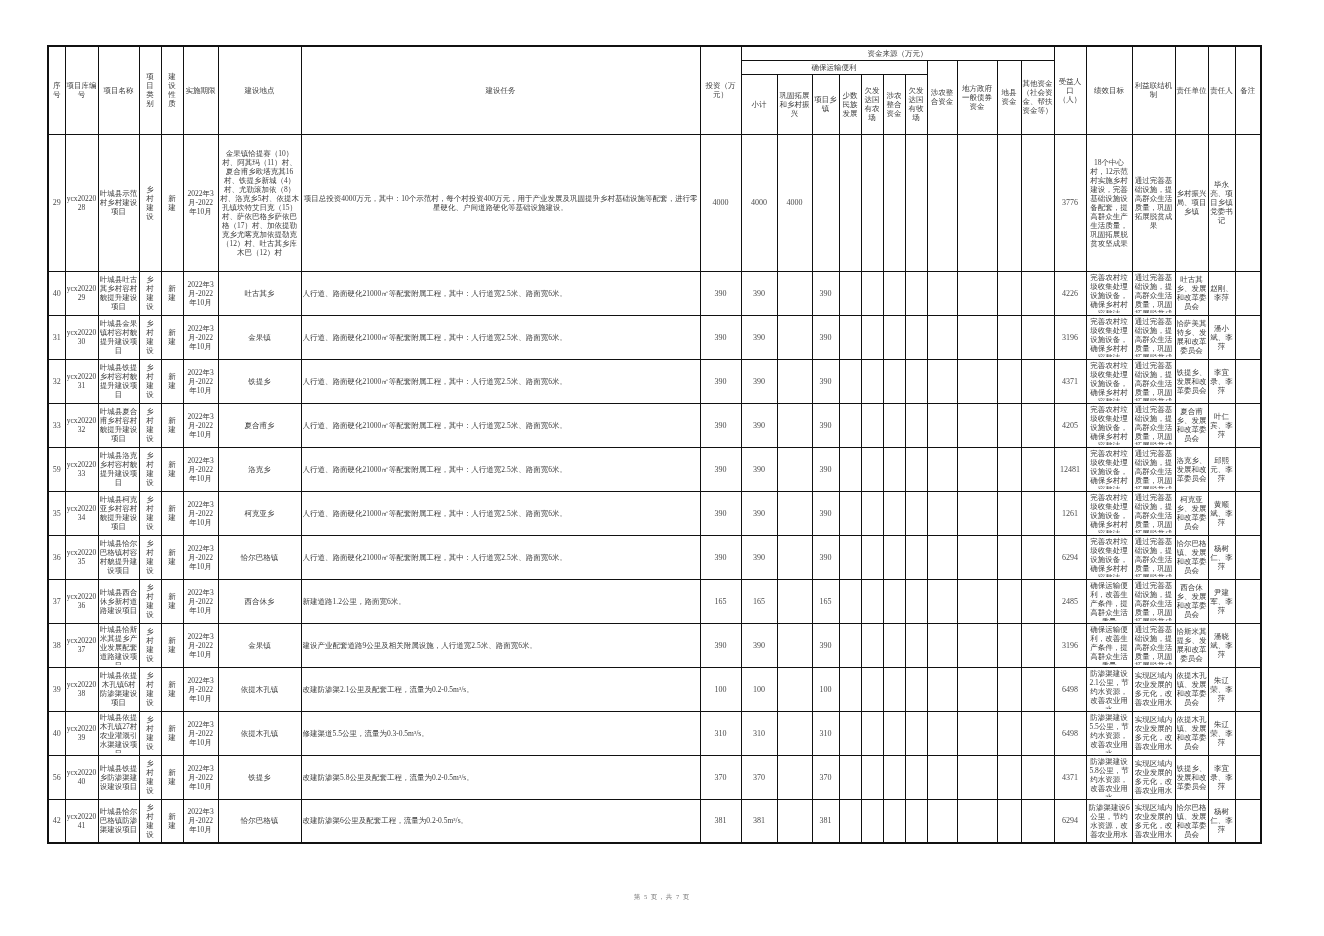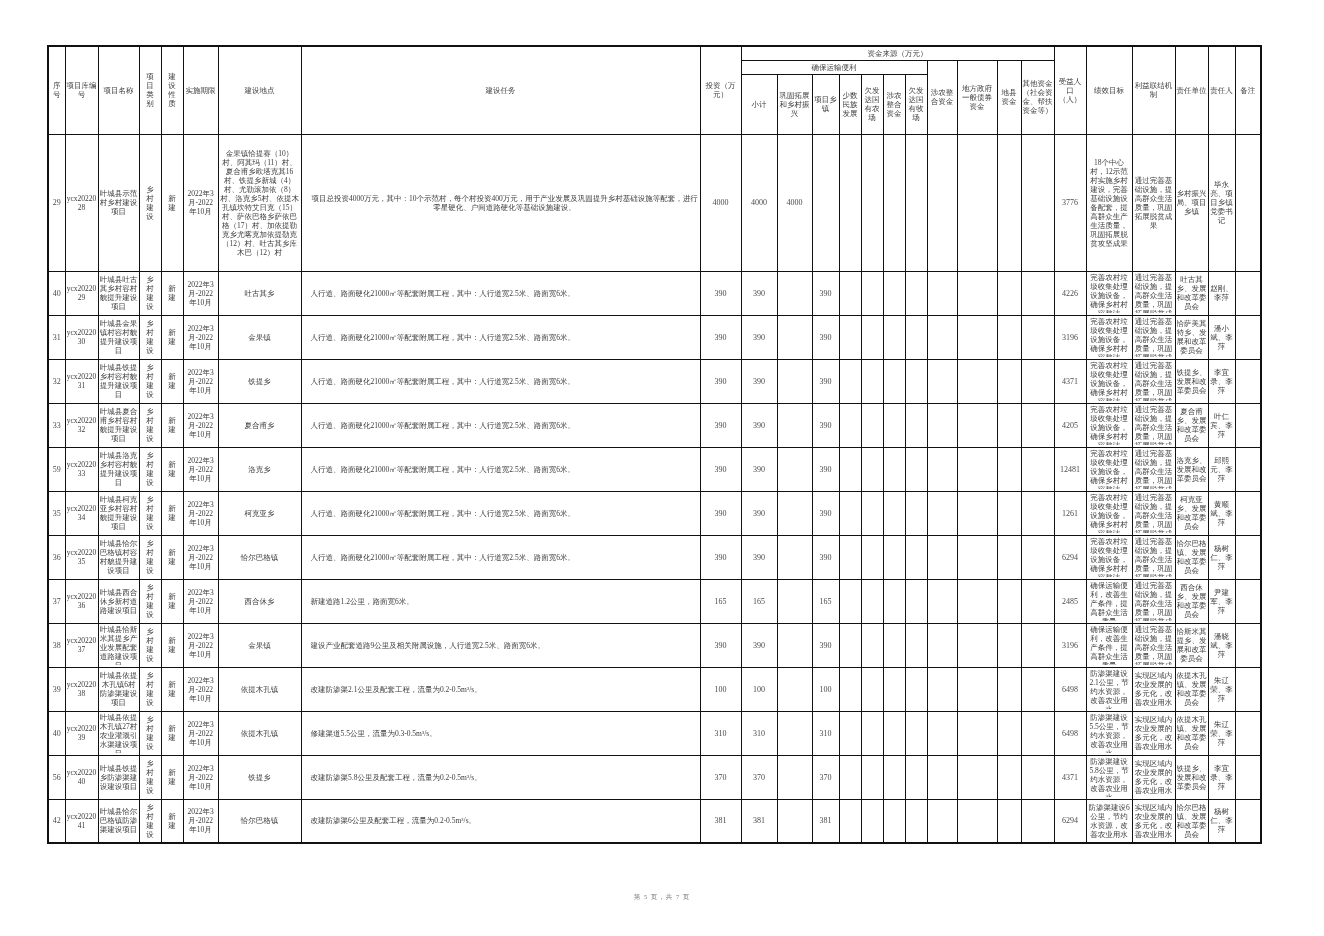--- a/index.html
+++ b/index.html
@@ -23,21 +23,21 @@
     line-height:9px;
     overflow:hidden;
   }
   thead tr.h1{height:14px;}
   thead tr.h2{height:14px;}
   thead tr.h3{height:60px;}
   .cw{max-height:40px;overflow:hidden;word-break:break-all;}
   tr.data-row{height:44px;}
   tr.data-row.tall{height:137px;}
   tr.data-row.tall .cw{max-height:133px;text-align:center;}
-  td.task-cell .cw{text-align:left;margin-left:8px;}
+  td.task-cell .cw{text-align:left;}
   .v{width:10px;margin:2px auto;}  
   .num{font-size:8px;color:#4a4a4a;}
   #page-footer{
     position:absolute;left:0;top:893px;width:100%;
     text-align:center;font-size:6.5px;color:#777;letter-spacing:1px;
   }
 </style>
 </head>
 <body>
 

